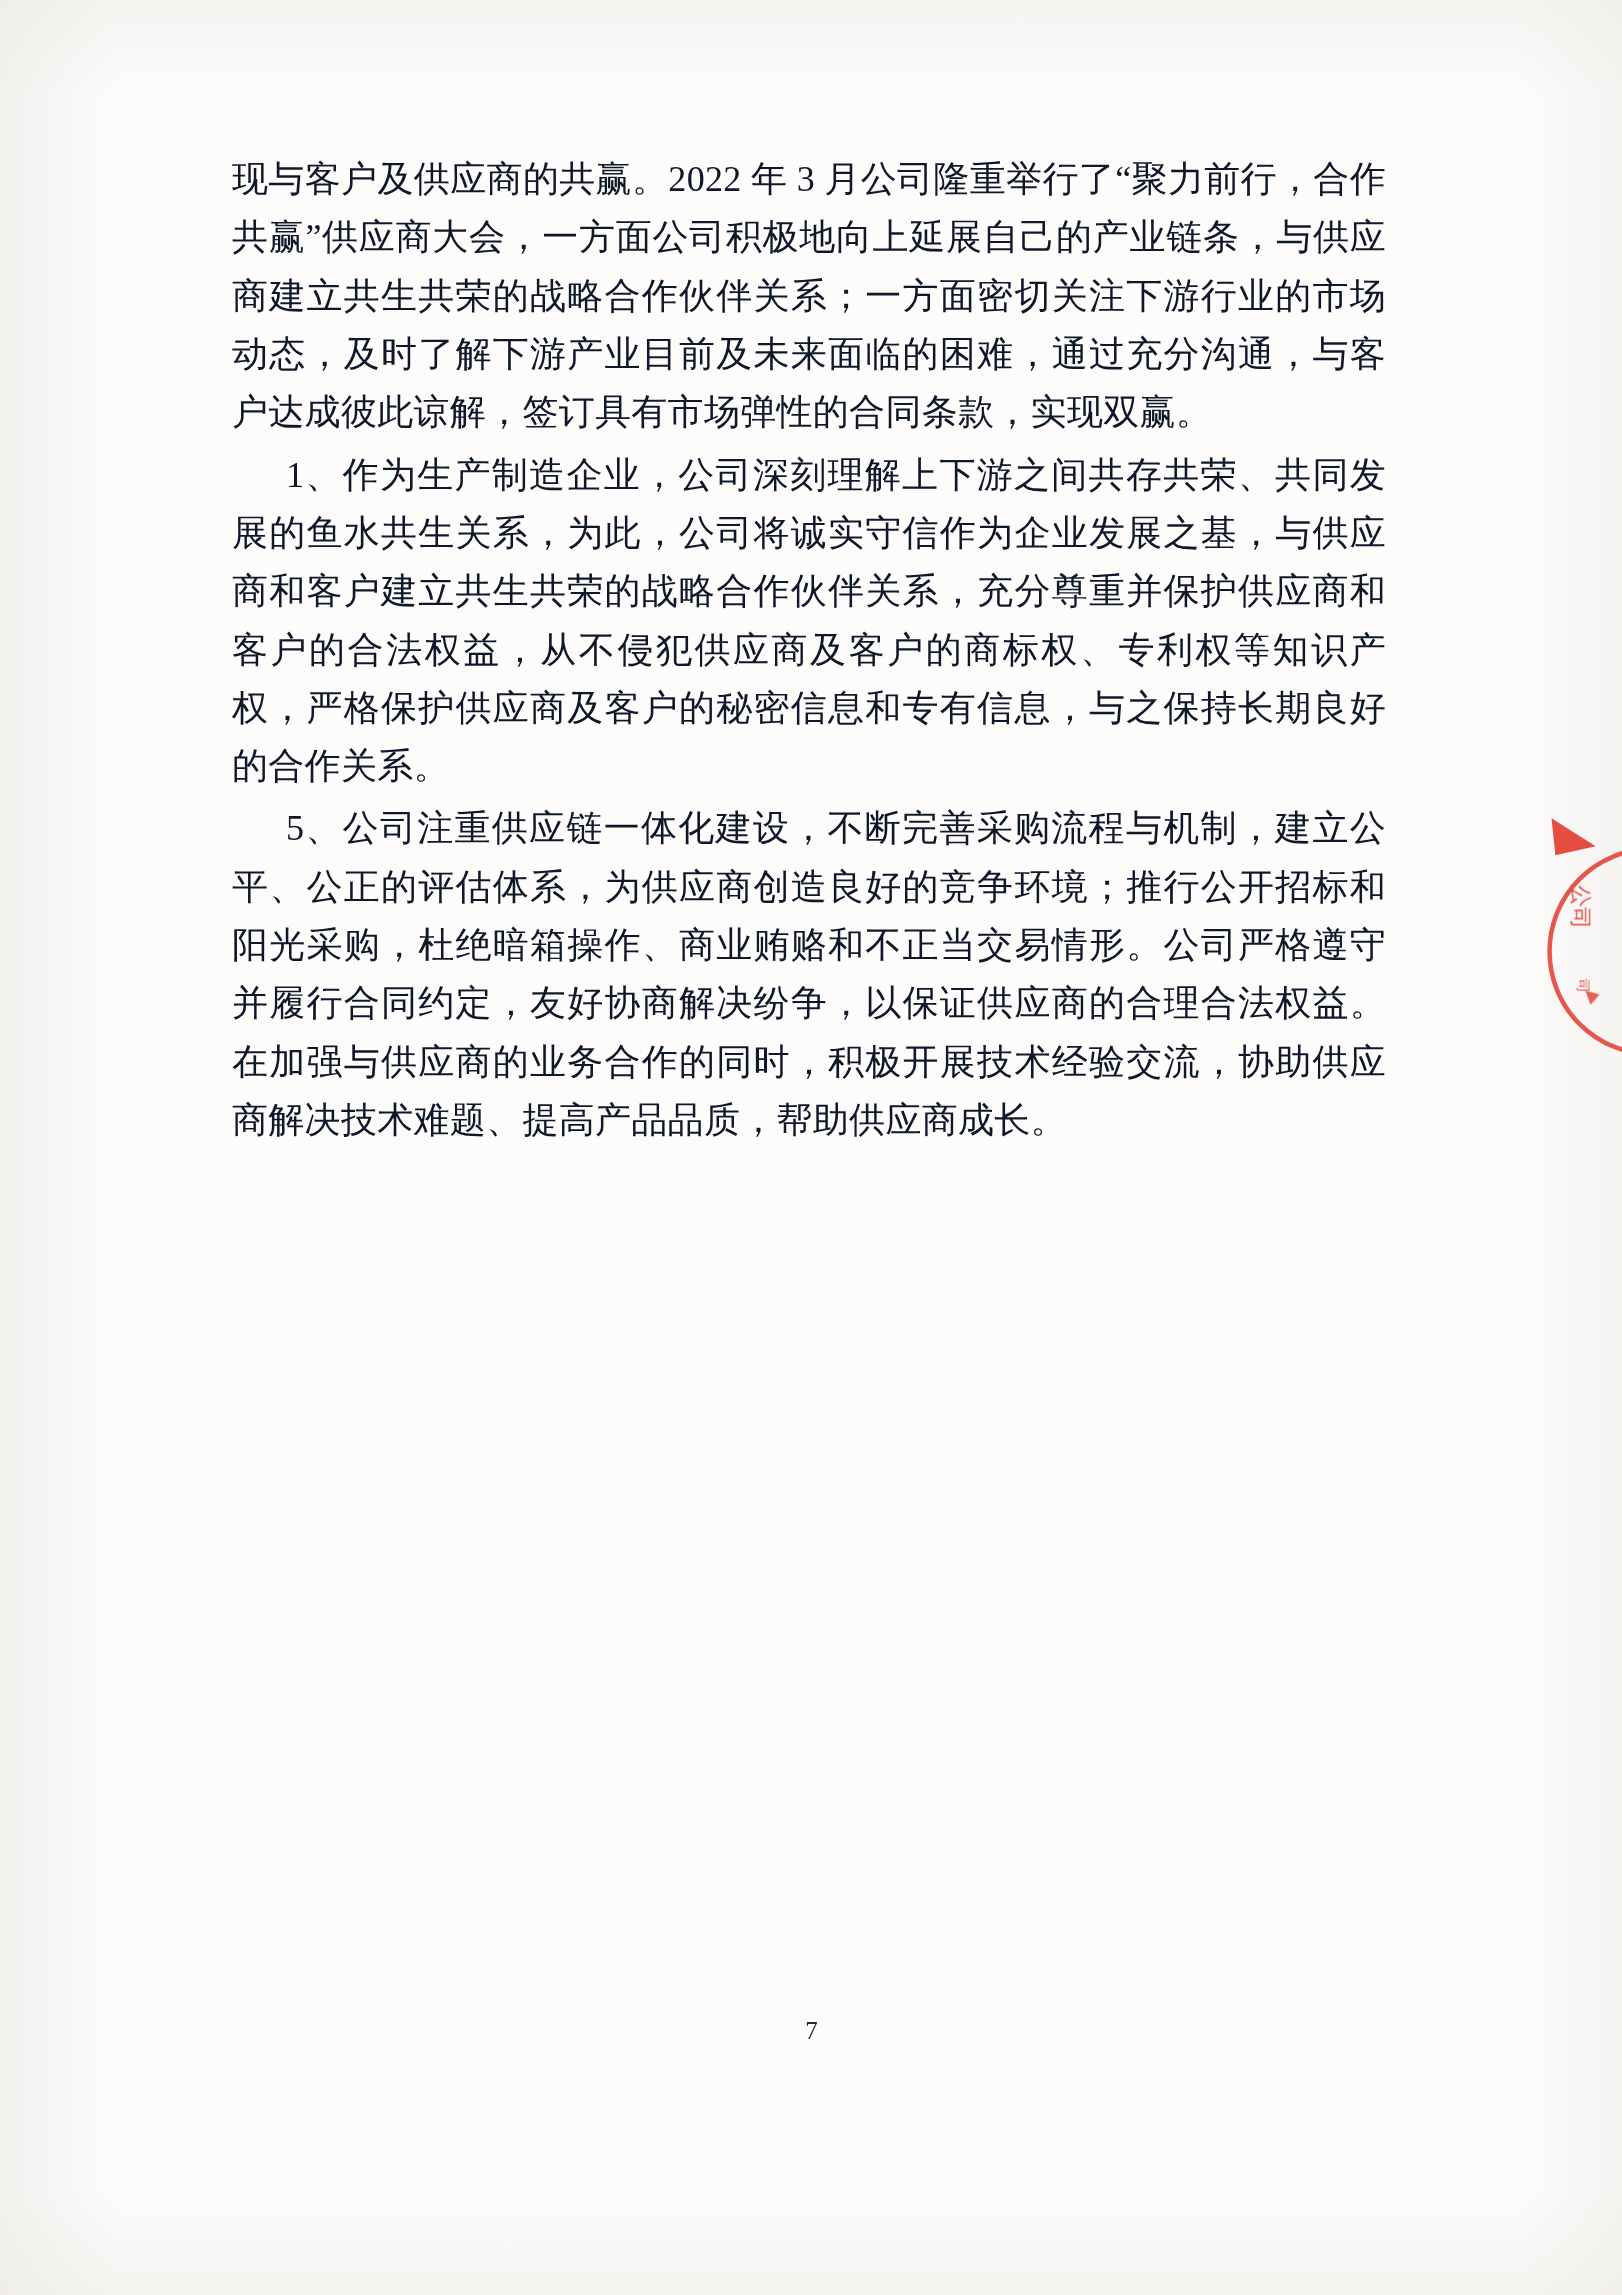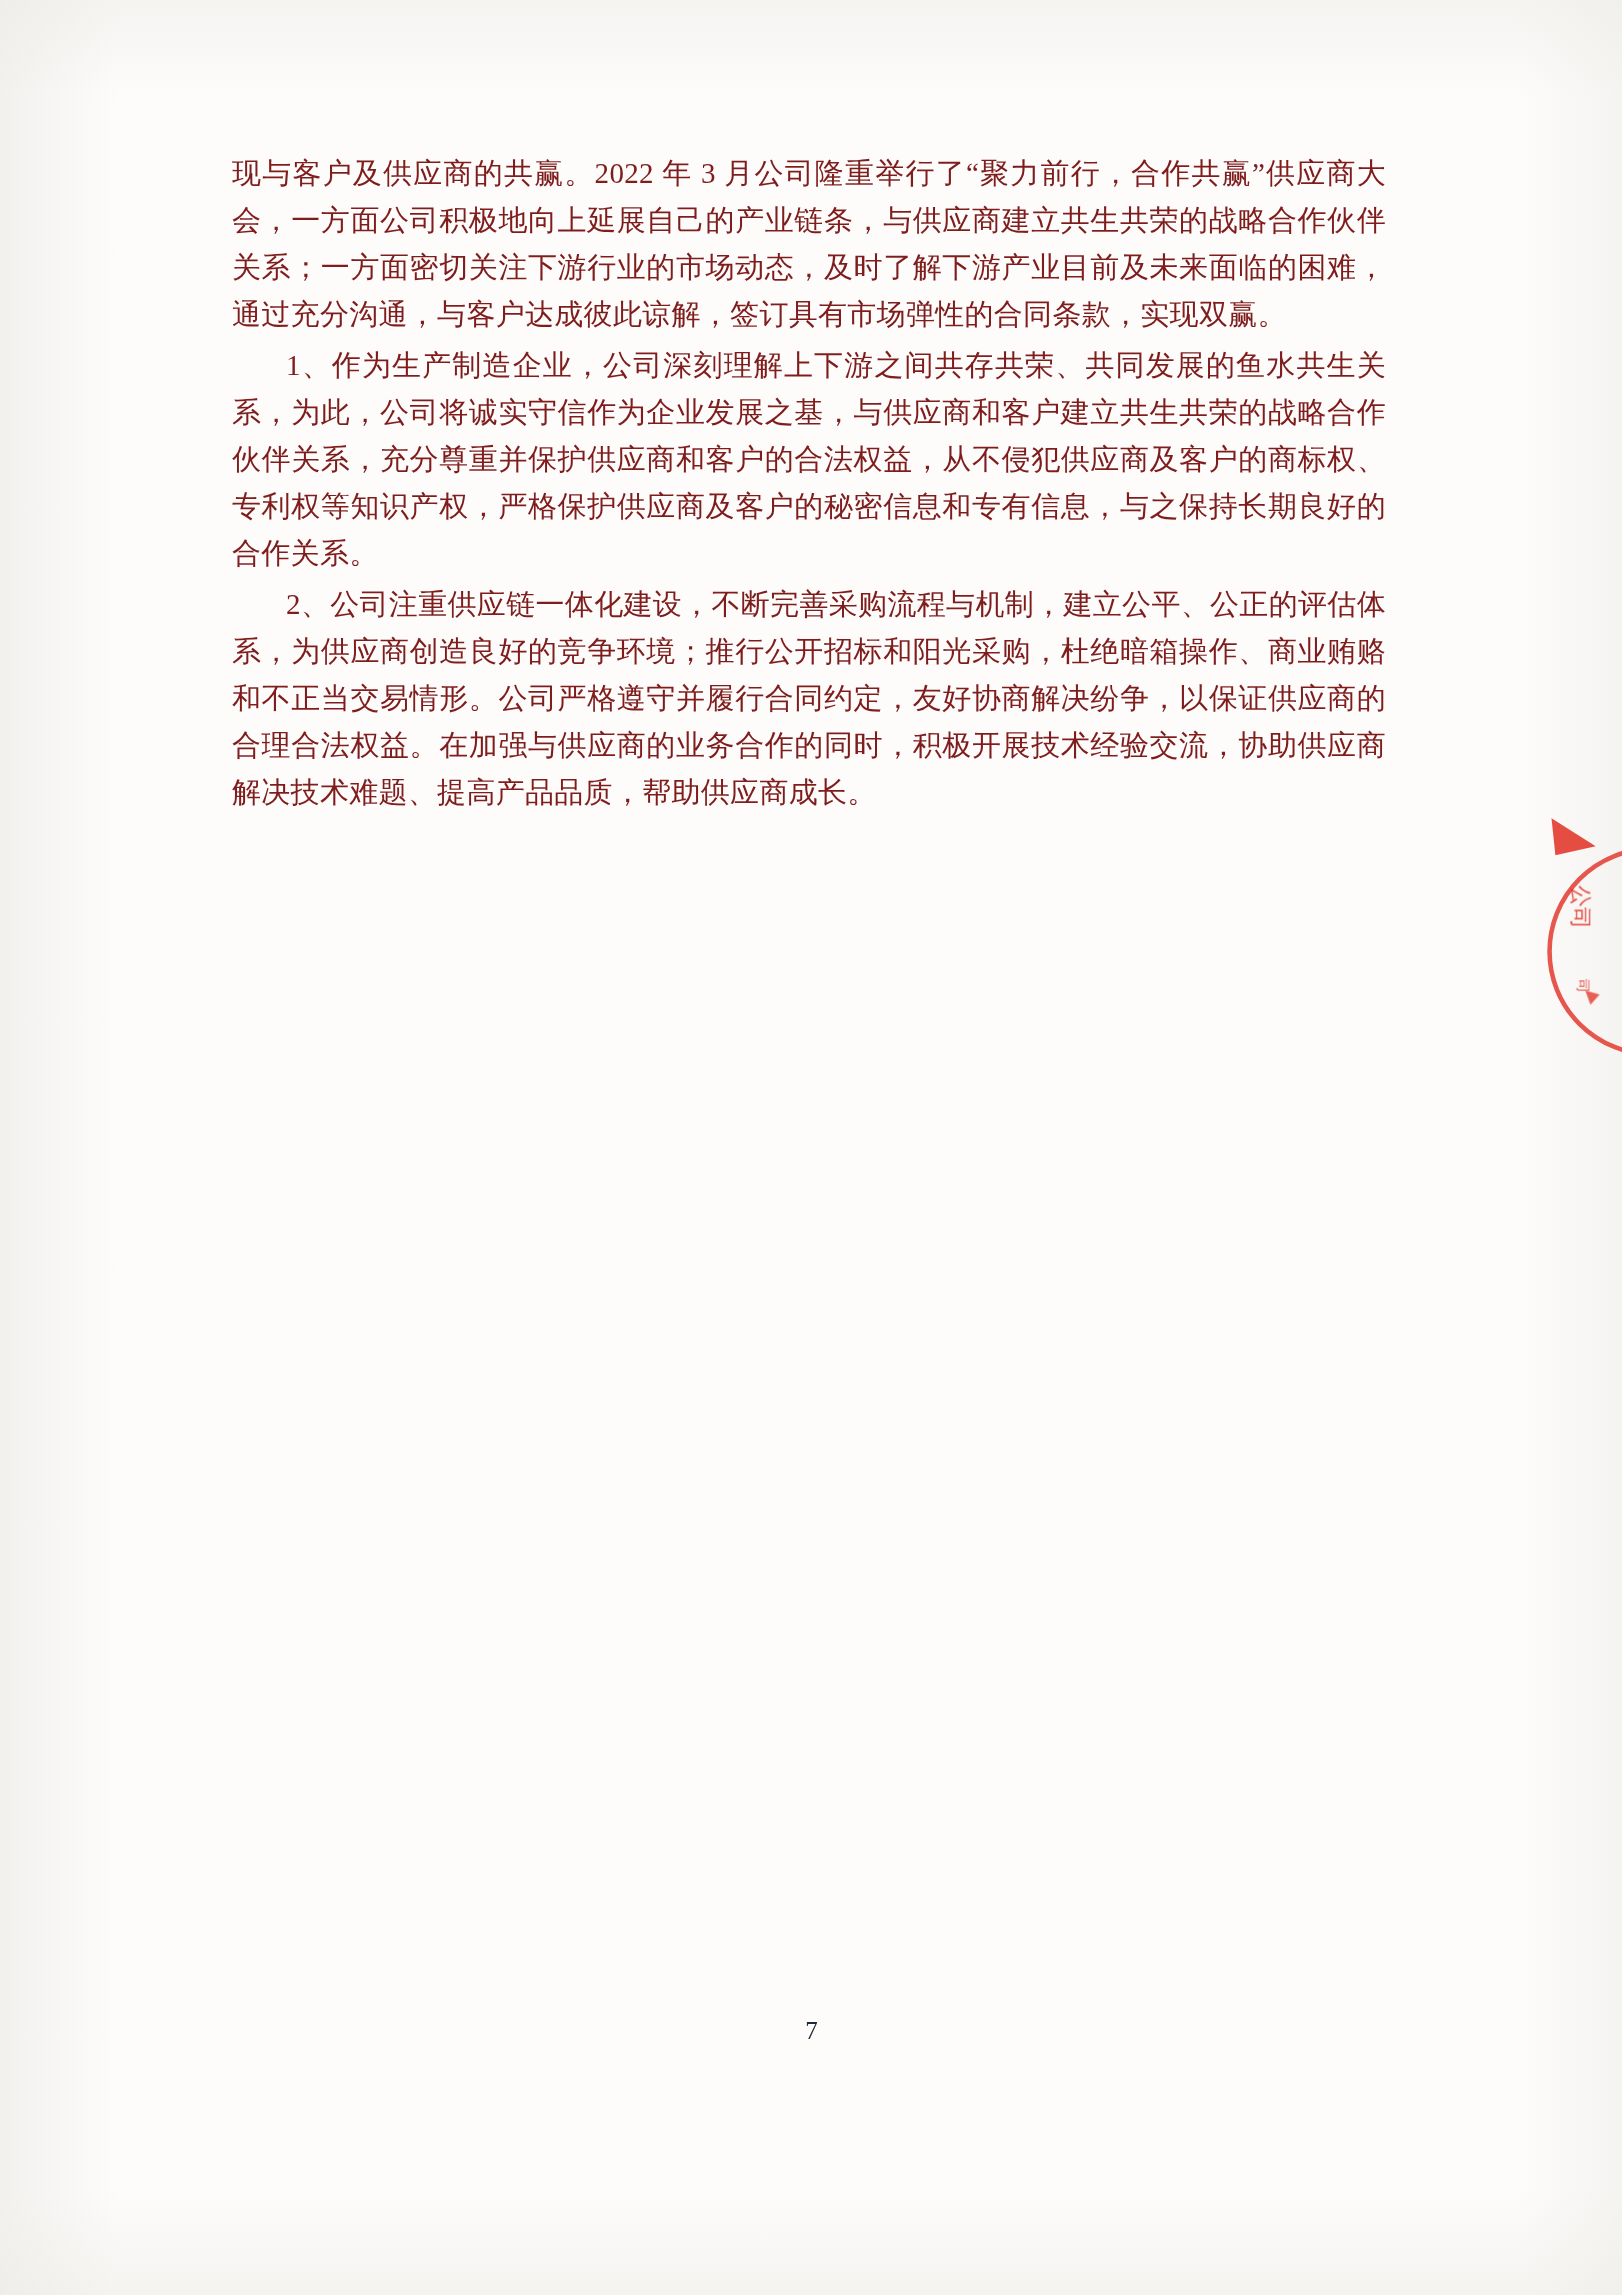--- a/index.html
+++ b/index.html
@@ -27,23 +27,23 @@
     pointer-events: none;
   }
   .content {
     position: absolute;
     left: 232px;
     top: 150px;
     width: 1154px;
   }
   p.para {
     margin: 0 0 3.9px 0;
-    font-size: 29px;
+    font-size: 36px;
     line-height: 1.62;
-    color: #7f1d1d;
+    color: #0f172a;
     text-align: justify;
     text-justify: inter-ideograph;
     letter-spacing: 0.3px;
     font-weight: 400;
   }
   p.indent {
     text-indent: 54px;
   }
   p.gap {
     margin-top: 4px;
@@ -71,21 +71,21 @@
 </style>
 </head>
 <body>
 
 <div class="page">
   <div class="paper-tint"></div>
 
   <div class="content">
     <p class="para">现与客户及供应商的共赢。2022 年 3 月公司隆重举行了“聚力前行，合作共赢”供应商大会，一方面公司积极地向上延展自己的产业链条，与供应商建立共生共荣的战略合作伙伴关系；一方面密切关注下游行业的市场动态，及时了解下游产业目前及未来面临的困难，通过充分沟通，与客户达成彼此谅解，签订具有市场弹性的合同条款，实现双赢。</p>
     <p class="para indent gap">1、作为生产制造企业，公司深刻理解上下游之间共存共荣、共同发展的鱼水共生关系，为此，公司将诚实守信作为企业发展之基，与供应商和客户建立共生共荣的战略合作伙伴关系，充分尊重并保护供应商和客户的合法权益，从不侵犯供应商及客户的商标权、专利权等知识产权，严格保护供应商及客户的秘密信息和专有信息，与之保持长期良好的合作关系。</p>
-    <p class="para indent gap">2、公司注重供应链一体化建设，不断完善采购流程与机制，建立公平、公正的评估体系，为供应商创造良好的竞争环境；推行公开招标和阳光采购，杜绝暗箱操作、商业贿赂和不正当交易情形。公司严格遵守并履行合同约定，友好协商解决纷争，以保证供应商的合理合法权益。在加强与供应商的业务合作的同时，积极开展技术经验交流，协助供应商解决技术难题、提高产品品质，帮助供应商成长。</p>
+    <p class="para indent gap">5、公司注重供应链一体化建设，不断完善采购流程与机制，建立公平、公正的评估体系，为供应商创造良好的竞争环境；推行公开招标和阳光采购，杜绝暗箱操作、商业贿赂和不正当交易情形。公司严格遵守并履行合同约定，友好协商解决纷争，以保证供应商的合理合法权益。在加强与供应商的业务合作的同时，积极开展技术经验交流，协助供应商解决技术难题、提高产品品质，帮助供应商成长。</p>
   </div>
 
   <div class="seal">
     <svg width="78" height="275" viewBox="0 0 120 420" xmlns="http://www.w3.org/2000/svg">
       <g opacity="0.85" fill="none" stroke="#e23a2e" stroke-width="7">
         <circle cx="165" cy="210" r="158"></circle>
       </g>
       <g opacity="0.9" fill="#e23a2e">
         <polygon points="10,5 78,48 16,62"></polygon>
       </g>

